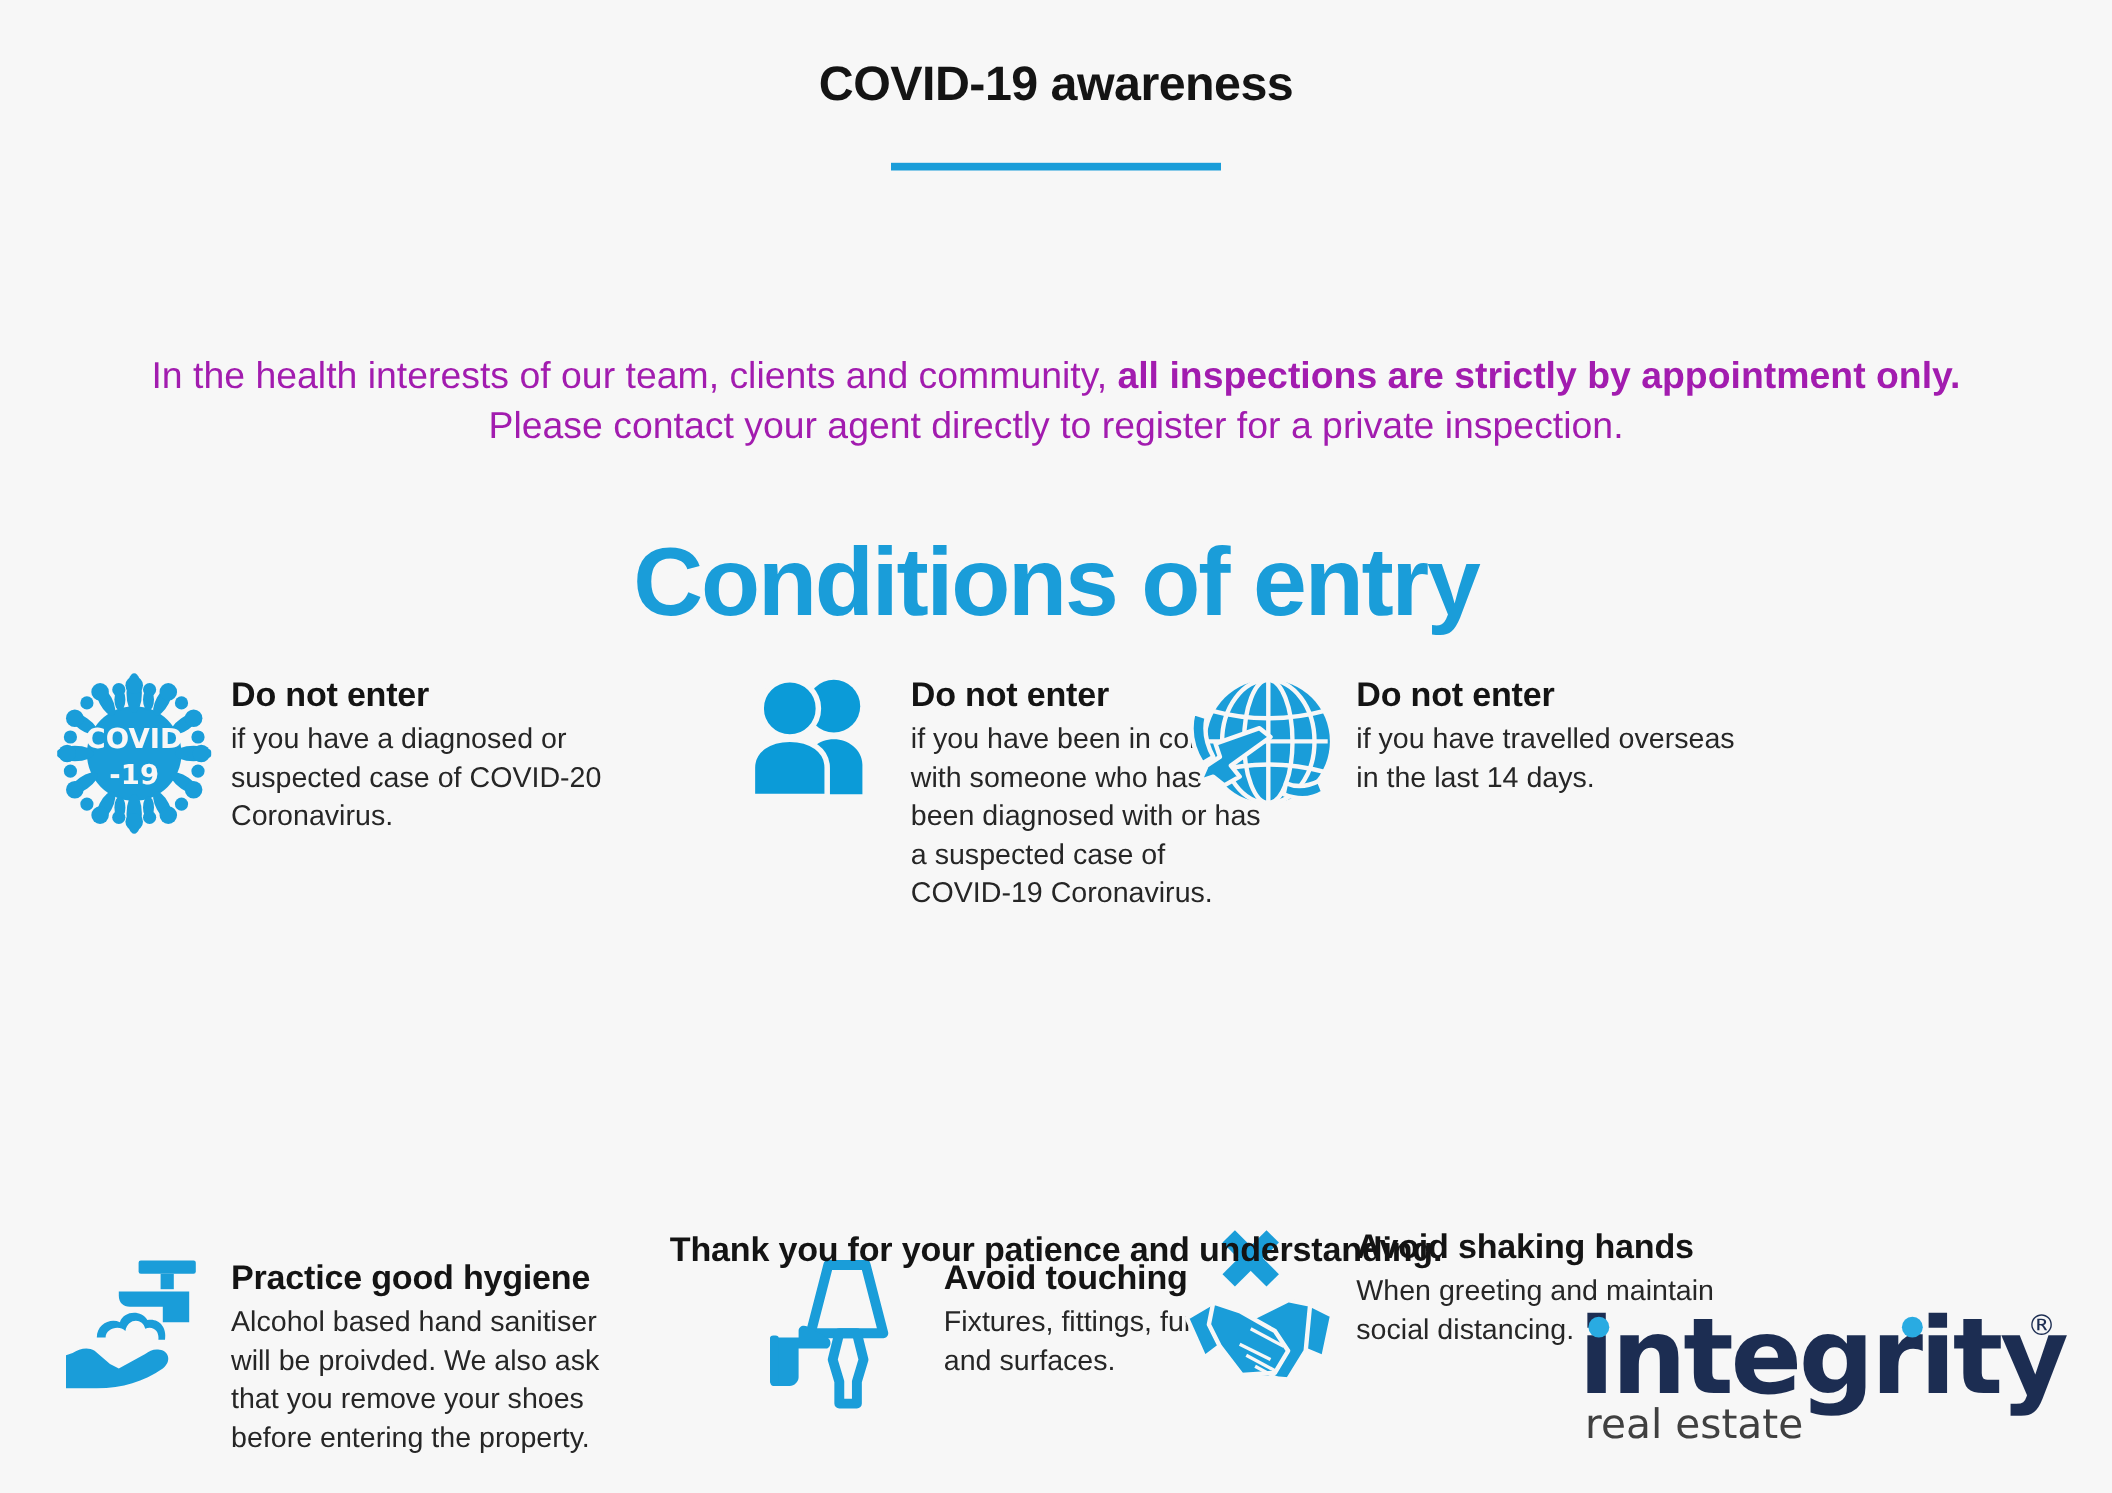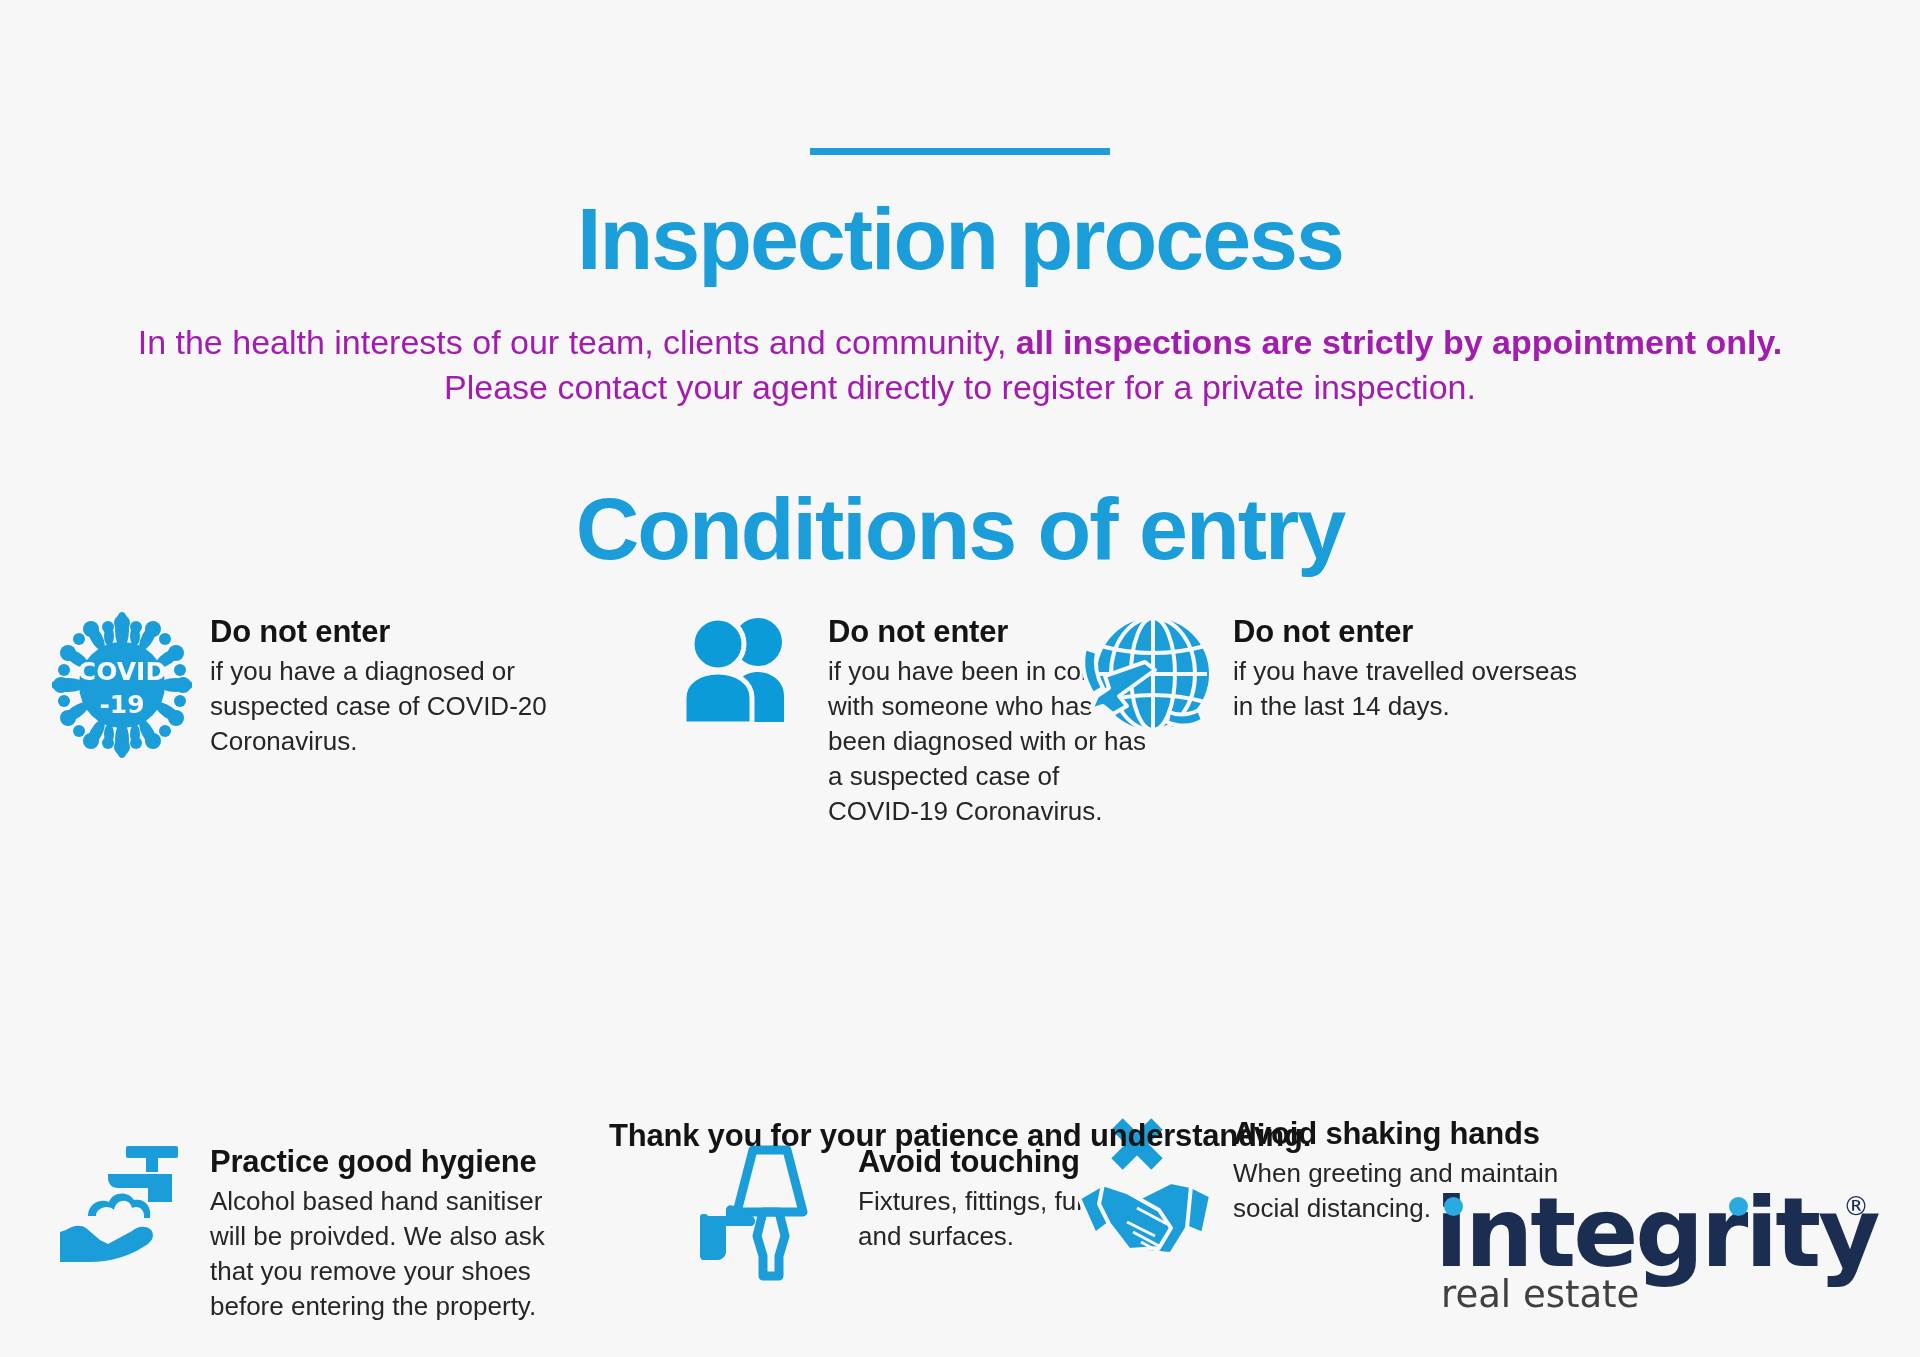--- a/index.html
+++ b/index.html
@@ -176,23 +176,23 @@
     background: #29abe2;
   }
   .logo-dot.d1 { left: 9px;   top: 12px; }
   .logo-dot.d2 { left: 294px; top: 12px; }
 </style>
 </head>
 <body>
 
 <div class="poster">
 
+  <div class="kicker">COVID-19 awareness</div>
   <div class="rule"></div>
 
-  <h1 class="h1 inspection">Inspection process</h1>
 
   <p class="lede"><span>In the health interests of our team, clients and community, </span><b>all inspections are strictly by appointment only.</b><span> Please contact your agent directly to register for a private inspection.</span></p>
 
   <h1 class="h1 conditions">Conditions of entry</h1>
 
   <div class="grid">
 
     <div class="row row-1">
 
       <div class="card c1">

